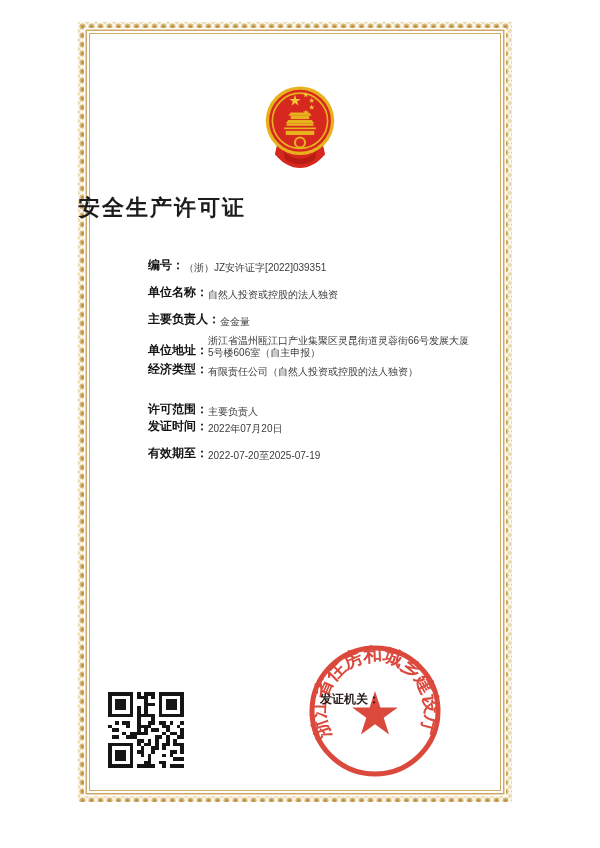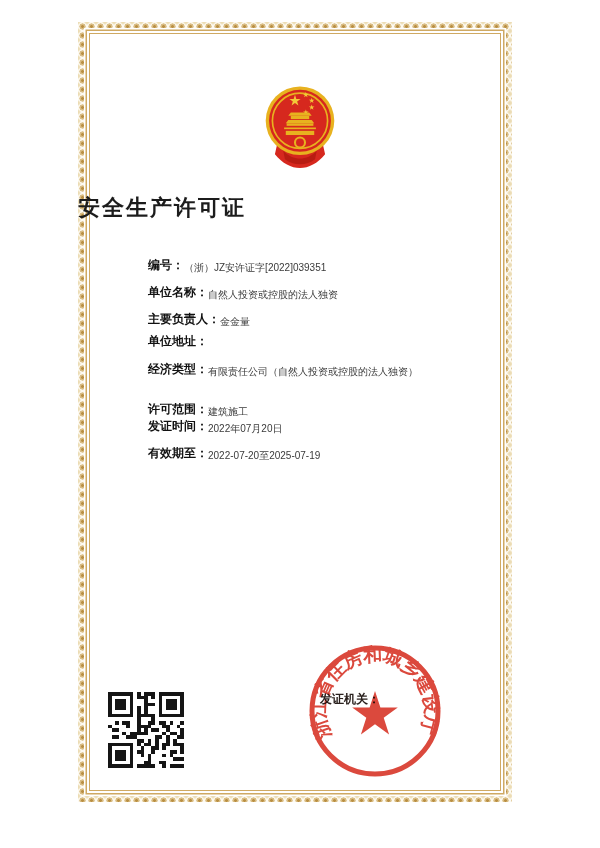--- a/index.html
+++ b/index.html
@@ -85,28 +85,29 @@
 <div class="row r1">
   <span class="lbl">单位名称：</span>
   <span class="val">自然人投资或控股的法人独资</span>
 </div>
 <div class="row r2">
   <span class="lbl">主要负责人：</span>
   <span class="val">金金量</span>
 </div>
 <div class="row r3">
   <span class="lbl">单位地址：</span>
+  <span class="val">浙江省温州瓯江口产业集聚区灵昆街道灵蓉街66号发展大厦5号楼606室（自主申报）</span>
 </div>
 <div class="row r4">
   <span class="lbl">经济类型：</span>
   <span class="val">有限责任公司（自然人投资或控股的法人独资）</span>
 </div>
 <div class="row r5">
   <span class="lbl">许可范围：</span>
-  <span class="val">建筑施工</span>
+  <span class="val">主要负责人</span>
 </div>
 <div class="row r6">
   <span class="lbl">发证时间：</span>
   <span class="val">2022年07月20日</span>
 </div>
 <div class="row r7">
   <span class="lbl">有效期至：</span>
   <span class="val">2022-07-20至2025-07-19</span>
 </div>
 

